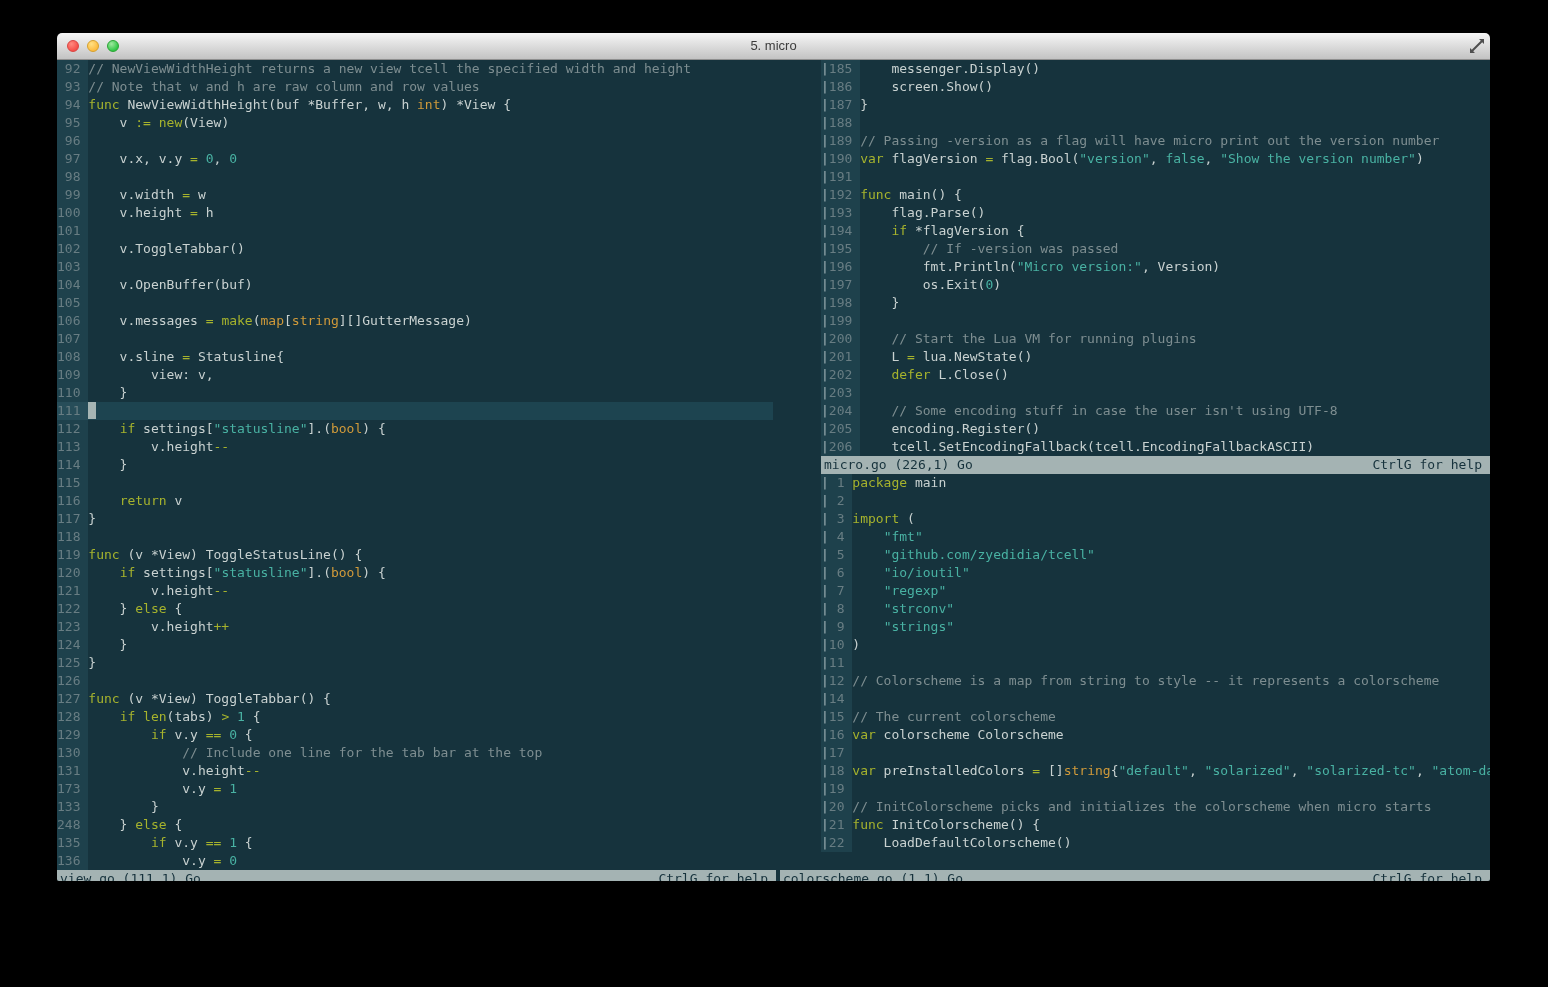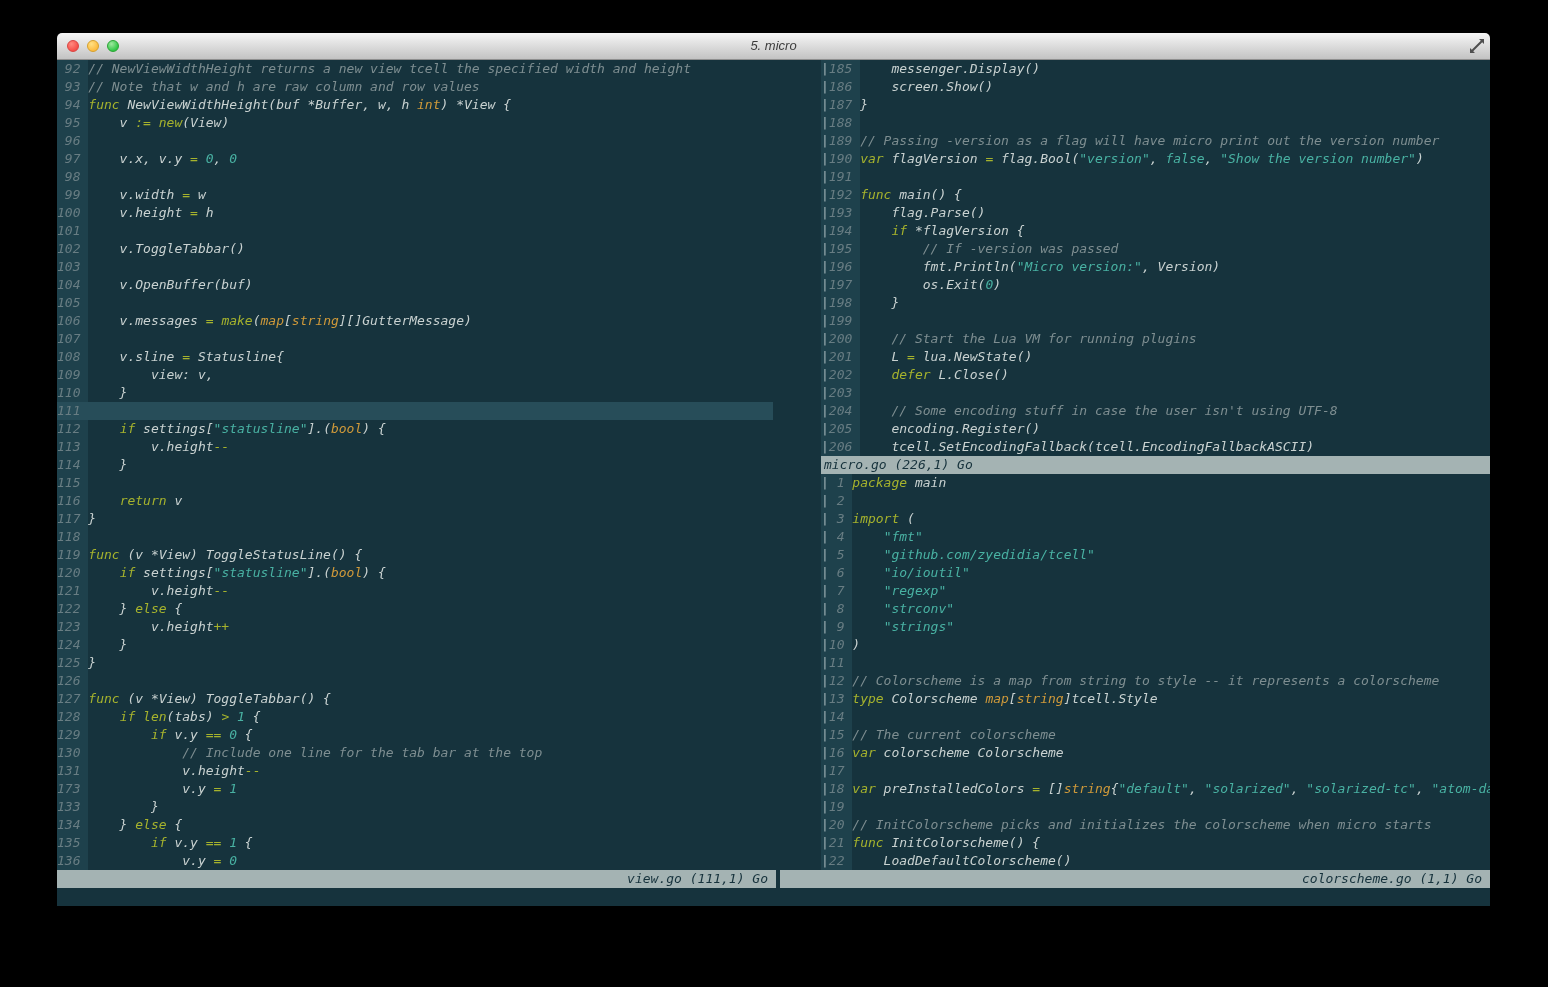--- a/index.html
+++ b/index.html
@@ -1,20 +1,20 @@
 <!DOCTYPE html>
 <html style="--bg: #16333d; --gutter_bg: #1e414c; --gutter_fg: #687d83; --divider_fg: #9eb1b5; --cur_bg: #1d4450; --cur_gutter_bg: #274d59; --text: #c9d2d1; --keyword: #a6b32d; --comment: #7e8e91; --constant: #49b2a3; --type: #d09a3a; --status_bg: #a4b3b3; --status_fg: #16323c; --cursor: #a6b5b4; --titlebar_text: #3c3c3c;"><head>
 <meta charset="utf-8">
 <style>
   html,body{margin:0;padding:0;}
   body{width:1548px;height:987px;background:#000;position:relative;overflow:hidden;
        font-family:"DejaVu Sans Mono",monospace;}
-  .window{position:absolute;left:57px;top:33px;width:1433px;height:954px;
+  .window{position:absolute;left:57px;top:33px;width:1433px;height:848px;
           border-radius:5px 5px 2px 2px;overflow:hidden;
-          box-shadow:0 14px 45px rgba(0,0,0,.75);font-style:italic;}
+          box-shadow:0 14px 45px rgba(0,0,0,.75);}
   
   .titlebar{height:26px;background:linear-gradient(#f6f6f6,#c3c3c3);
             border-bottom:1px solid #8f8f8f;position:relative;}
   .lights{position:absolute;left:10px;top:7px;display:flex;gap:8px;}
   .light{width:12px;height:12px;border-radius:50%;box-sizing:border-box;}
   .light.red{background:radial-gradient(circle at 35% 30%,#ff8a80,#f5504a 70%);border:1px solid #d94441;}
   .light.yellow{background:radial-gradient(circle at 35% 30%,#ffe084,#fdbc40 70%);border:1px solid #d5a02c;}
   .light.green{background:radial-gradient(circle at 35% 30%,#9fe8a0,#33c748 70%);border:1px solid #29a433;}
   .wtitle{position:absolute;left:0;right:0;top:0;height:26px;line-height:26px;text-align:center;
           font-family:"Liberation Sans",sans-serif;font-size:13px;color:var(--titlebar_text);}
@@ -24,31 +24,31 @@
   .main{display:flex;height:810px;}
   .pane{overflow:hidden;}
   .pane-left{width:716px;flex:0 0 716px;}
   .right-col{flex:1 1 auto;display:flex;flex-direction:column;min-width:0;padding-left:48px;}
   .pane-rt{height:396px;}
   .pane-rb{height:396px;}
   .row{display:flex;height:18px;line-height:18px;white-space:pre;}
   .gutter{flex:0 0 auto;background:var(--gutter_bg);color:var(--gutter_fg);}
   .gutter .div{color:var(--divider_fg);}
   .code{flex:1 1 auto;overflow:hidden;}
-  .row.cur{background:var(--cur_bg);flex-direction:column;}
+  .row.cur{background:var(--cur_bg);}
   .row.cur .gutter{background:var(--cur_gutter_bg);color:var(--gutter_fg);}
   .cursor{display:inline-block;width:8px;height:17px;background:var(--cursor);vertical-align:top;}
   .seg-t{color:var(--text);}
   .seg-k{color:var(--keyword);}
   .seg-c{color:var(--comment);}
   .seg-s{color:var(--constant);}
   .seg-y{color:var(--type);}
   
   .statusbar{height:18px;line-height:18px;background:var(--status_bg);color:var(--status_fg);
-             display:flex;justify-content:space-between;padding:0 8px 0 3px;white-space:pre;overflow:hidden;flex-direction:column;}
+             display:flex;justify-content:space-between;padding:0 8px 0 3px;white-space:pre;overflow:hidden;}
   .bottomrow{display:flex;height:18px;text-align:right;}
   .sb-left{flex:0 0 708px;width:708px;}
   .sb-gap{flex:0 0 4px;background:var(--bg);}
   .sb-right{flex:1 1 auto;min-width:0;}
   .cmdline{height:18px;background:var(--bg);}
 </style>
 </head>
 <body>
 
 <div class="window">
@@ -104,21 +104,21 @@
           <div class="row"><span class="gutter">124 </span><span class="code"><span class="seg-t">    }</span></span></div>
           <div class="row"><span class="gutter">125 </span><span class="code"><span class="seg-t">}</span></span></div>
           <div class="row"><span class="gutter">126 </span><span class="code"></span></div>
           <div class="row"><span class="gutter">127 </span><span class="code"><span class="seg-k">func</span><span class="seg-t"> (v *View) ToggleTabbar() {</span></span></div>
           <div class="row"><span class="gutter">128 </span><span class="code"><span class="seg-t">    </span><span class="seg-k">if</span><span class="seg-t"> </span><span class="seg-k">len</span><span class="seg-t">(tabs) </span><span class="seg-k">&gt;</span><span class="seg-t"> </span><span class="seg-s">1</span><span class="seg-t"> {</span></span></div>
           <div class="row"><span class="gutter">129 </span><span class="code"><span class="seg-t">        </span><span class="seg-k">if</span><span class="seg-t"> v.y </span><span class="seg-k">==</span><span class="seg-t"> </span><span class="seg-s">0</span><span class="seg-t"> {</span></span></div>
           <div class="row"><span class="gutter">130 </span><span class="code"><span class="seg-c">            // Include one line for the tab bar at the top</span></span></div>
           <div class="row"><span class="gutter">131 </span><span class="code"><span class="seg-t">            v.height</span><span class="seg-k">--</span></span></div>
           <div class="row"><span class="gutter">173 </span><span class="code"><span class="seg-t">            v.y </span><span class="seg-k">=</span><span class="seg-t"> </span><span class="seg-s">1</span></span></div>
           <div class="row"><span class="gutter">133 </span><span class="code"><span class="seg-t">        }</span></span></div>
-          <div class="row"><span class="gutter">134 </span><span class="code"><span class="seg-t">    } </span><span class="seg-k">else</span><span class="seg-t"> {</span></span></div>
+          <div class="row"><span class="gutter">248 </span><span class="code"><span class="seg-t">    } </span><span class="seg-k">else</span><span class="seg-t"> {</span></span></div>
           <div class="row"><span class="gutter">135 </span><span class="code"><span class="seg-t">        </span><span class="seg-k">if</span><span class="seg-t"> v.y </span><span class="seg-k">==</span><span class="seg-t"> </span><span class="seg-s">1</span><span class="seg-t"> {</span></span></div>
           <div class="row"><span class="gutter">136 </span><span class="code"><span class="seg-t">            v.y </span><span class="seg-k">=</span><span class="seg-t"> </span><span class="seg-s">0</span></span></div>
         </div>
       <div class="right-col">
         <div class="pane pane-rt">
             <div class="row"><span class="gutter"><span class="div">|</span>185 </span><span class="code"><span class="seg-t">    messenger.Display()</span></span></div>
             <div class="row"><span class="gutter"><span class="div">|</span>186 </span><span class="code"><span class="seg-t">    screen.Show()</span></span></div>
             <div class="row"><span class="gutter"><span class="div">|</span>187 </span><span class="code"><span class="seg-t">}</span></span></div>
             <div class="row"><span class="gutter"><span class="div">|</span>188 </span><span class="code"></span></div>
             <div class="row"><span class="gutter"><span class="div">|</span>189 </span><span class="code"><span class="seg-c">// Passing -version as a flag will have micro print out the version number</span></span></div>
@@ -150,21 +150,20 @@
             <div class="row"><span class="gutter"><span class="div">|</span> 3 </span><span class="code"><span class="seg-k">import</span><span class="seg-t"> (</span></span></div>
             <div class="row"><span class="gutter"><span class="div">|</span> 4 </span><span class="code"><span class="seg-t">    </span><span class="seg-s">"fmt"</span></span></div>
             <div class="row"><span class="gutter"><span class="div">|</span> 5 </span><span class="code"><span class="seg-t">    </span><span class="seg-s">"github.com/zyedidia/tcell"</span></span></div>
             <div class="row"><span class="gutter"><span class="div">|</span> 6 </span><span class="code"><span class="seg-t">    </span><span class="seg-s">"io/ioutil"</span></span></div>
             <div class="row"><span class="gutter"><span class="div">|</span> 7 </span><span class="code"><span class="seg-t">    </span><span class="seg-s">"regexp"</span></span></div>
             <div class="row"><span class="gutter"><span class="div">|</span> 8 </span><span class="code"><span class="seg-t">    </span><span class="seg-s">"strconv"</span></span></div>
             <div class="row"><span class="gutter"><span class="div">|</span> 9 </span><span class="code"><span class="seg-t">    </span><span class="seg-s">"strings"</span></span></div>
             <div class="row"><span class="gutter"><span class="div">|</span>10 </span><span class="code"><span class="seg-t">)</span></span></div>
             <div class="row"><span class="gutter"><span class="div">|</span>11 </span><span class="code"></span></div>
             <div class="row"><span class="gutter"><span class="div">|</span>12 </span><span class="code"><span class="seg-c">// Colorscheme is a map from string to style -- it represents a colorscheme</span></span></div>
-            <div class="row"><span class="gutter"><span class="div">|</span>13 </span><span class="code"><span class="seg-k">type</span><span class="seg-t"> Colorscheme </span><span class="seg-y">map</span><span class="seg-t">[</span><span class="seg-y">string</span><span class="seg-t">]tcell.Style</span></span></div>
             <div class="row"><span class="gutter"><span class="div">|</span>14 </span><span class="code"></span></div>
             <div class="row"><span class="gutter"><span class="div">|</span>15 </span><span class="code"><span class="seg-c">// The current colorscheme</span></span></div>
             <div class="row"><span class="gutter"><span class="div">|</span>16 </span><span class="code"><span class="seg-k">var</span><span class="seg-t"> colorscheme Colorscheme</span></span></div>
             <div class="row"><span class="gutter"><span class="div">|</span>17 </span><span class="code"></span></div>
             <div class="row"><span class="gutter"><span class="div">|</span>18 </span><span class="code"><span class="seg-k">var</span><span class="seg-t"> preInstalledColors </span><span class="seg-k">=</span><span class="seg-t"> []</span><span class="seg-y">string</span><span class="seg-t">{</span><span class="seg-s">"default"</span><span class="seg-t">, </span><span class="seg-s">"solarized"</span><span class="seg-t">, </span><span class="seg-s">"solarized-tc"</span><span class="seg-t">, </span><span class="seg-s">"atom-dark</span></span></div>
             <div class="row"><span class="gutter"><span class="div">|</span>19 </span><span class="code"></span></div>
             <div class="row"><span class="gutter"><span class="div">|</span>20 </span><span class="code"><span class="seg-c">// InitColorscheme picks and initializes the colorscheme when micro starts</span></span></div>
             <div class="row"><span class="gutter"><span class="div">|</span>21 </span><span class="code"><span class="seg-k">func</span><span class="seg-t"> InitColorscheme() {</span></span></div>
             <div class="row"><span class="gutter"><span class="div">|</span>22 </span><span class="code"><span class="seg-t">    LoadDefaultColorscheme()</span></span></div>
           </div>

